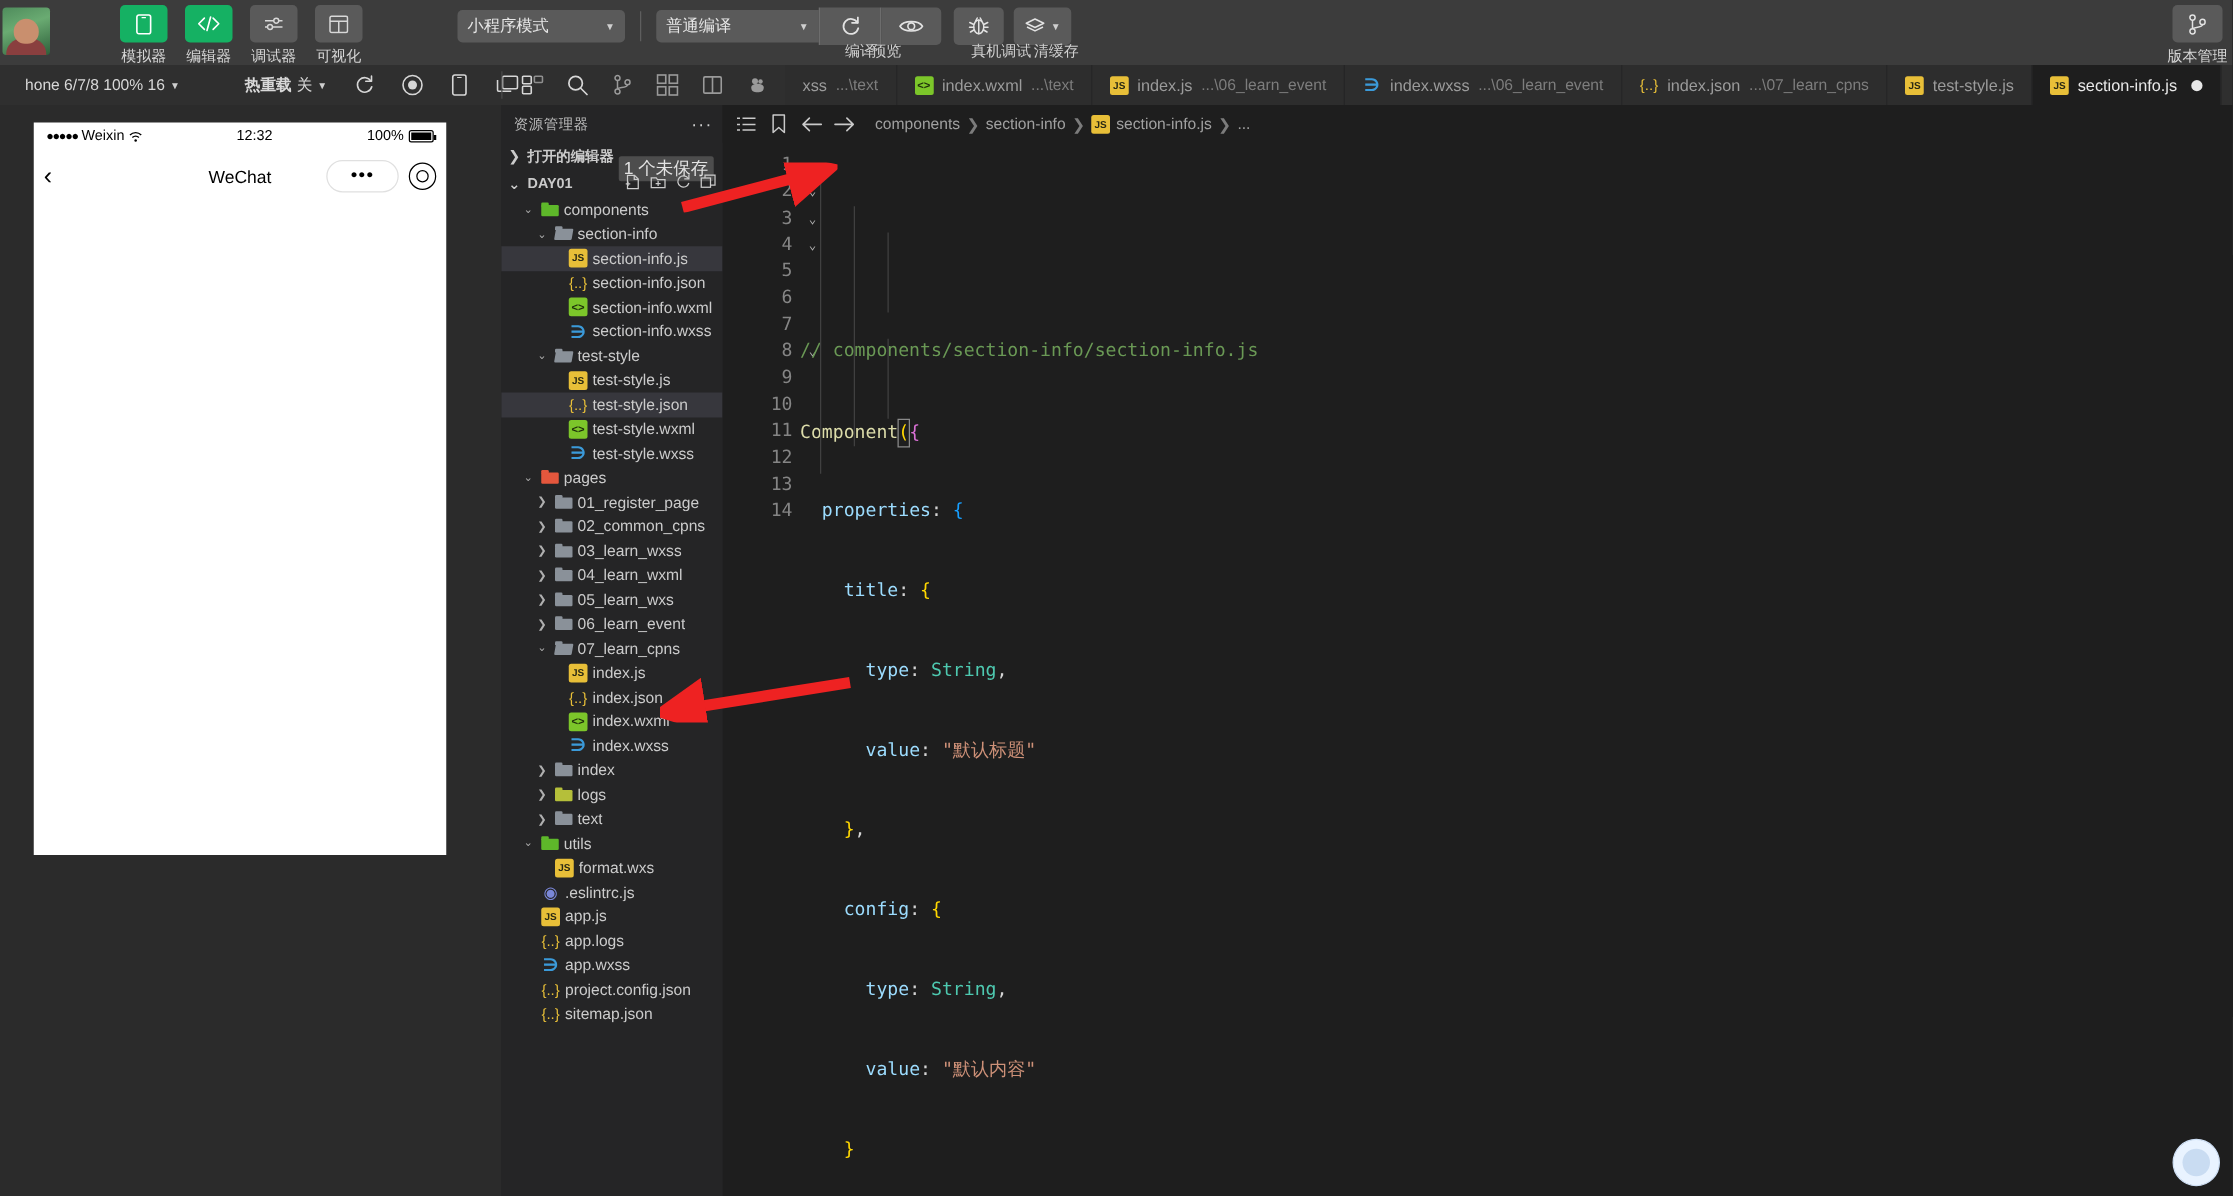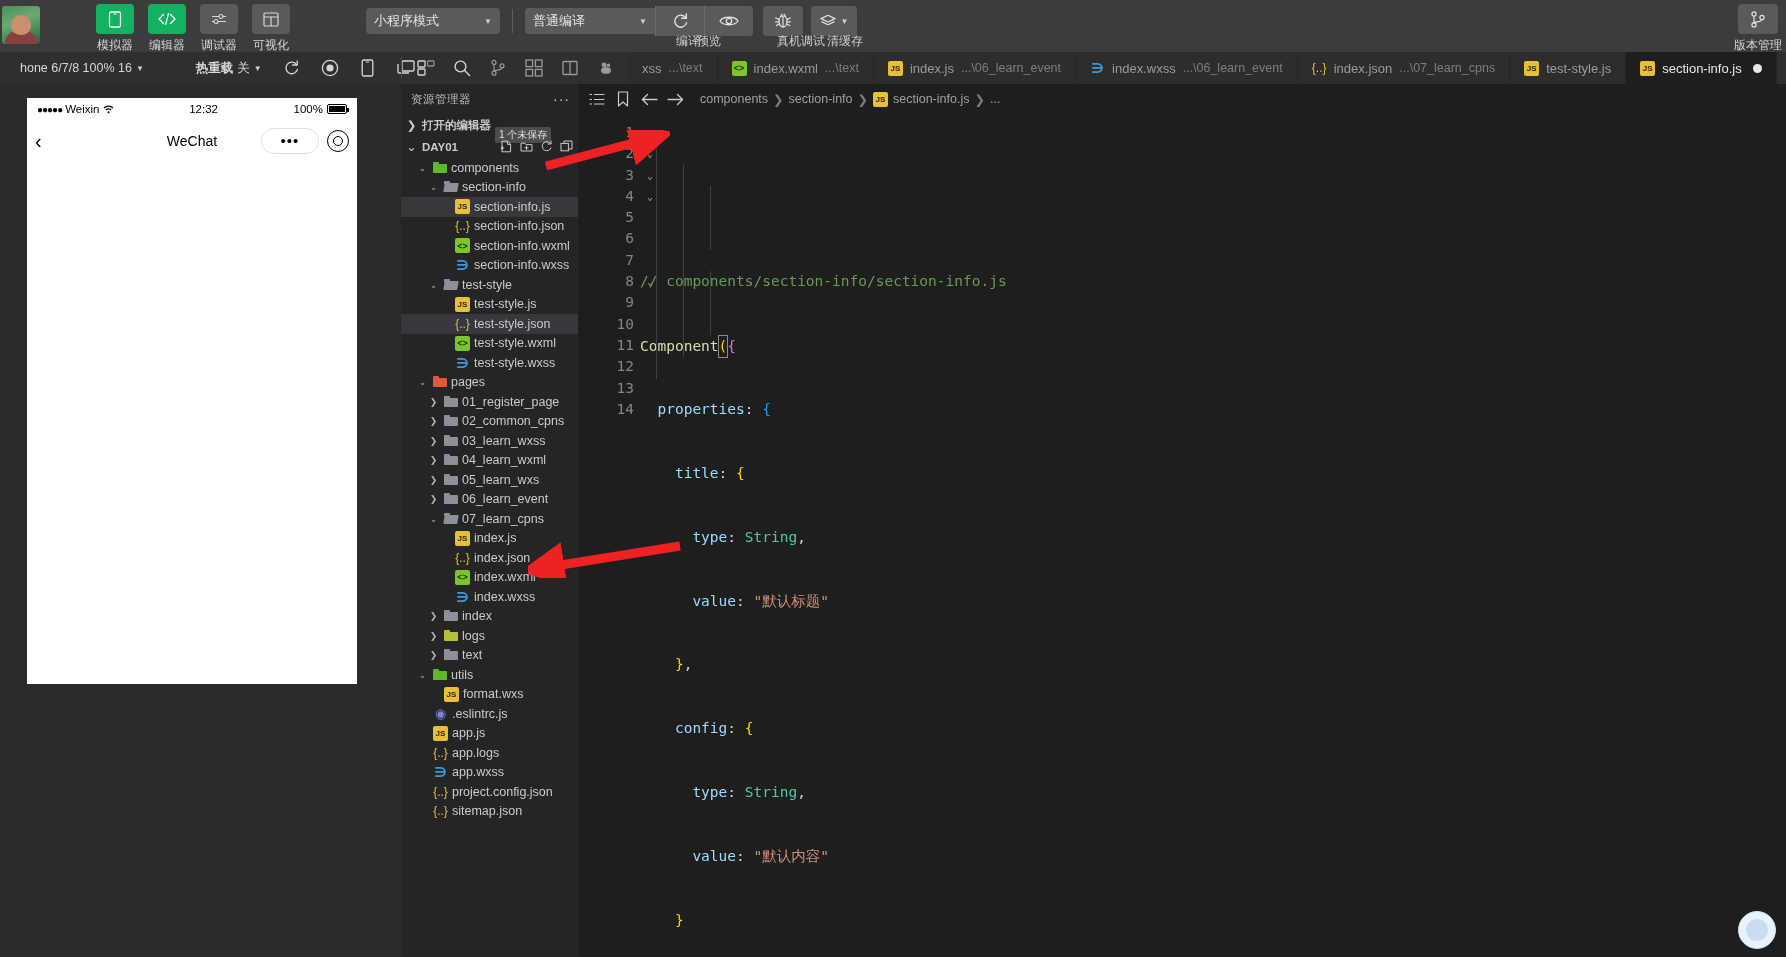--- a/index.html
+++ b/index.html
@@ -144,21 +144,21 @@
               font-size: 12.5px; color: #cbcbcb; }
   .exp-head { height: 30px; display: flex; align-items: center; justify-content: space-between;
               padding: 0 8px 0 10px; font-size: 11.5px; color: #bbbbbb; letter-spacing: .5px; }
   .exp-dots { cursor: pointer; color: #cfcfcf; letter-spacing: 1px; font-size: 14px; line-height: 8px; }
   .exp-row { height: 19.5px; display: flex; align-items: center; gap: 4px; padding-right: 4px;
              white-space: nowrap; cursor: pointer; }
   .exp-row.sel { background: #37373d; }
   .exp-row .tw { width: 13px; flex: 0 0 13px; text-align: center; color: #b0b0b0; font-size: 9px; }
   .exp-row .nm { overflow: hidden; text-overflow: ellipsis; }
   .openeditors { display: flex; align-items: center; gap: 4px; height: 22px; padding-left: 4px; font-weight: bold; font-size: 11.5px; }
-  .unsaved-badge { background: #4d4d4d; color: #e3e3e3; border-radius: 2px; font-size: 10px;
+  .unsaved-badge { background: #4d4d4d; color: #e3e3e3; border-radius: 2px; font-size: 14px;
                    padding: 1px 4px; font-weight: normal; margin-top: 20px; }
   .proj-row { height: 22px; display: flex; align-items: center; gap: 4px; padding-left: 4px;
               font-weight: bold; font-size: 11.5px; }
   .proj-actions { margin-left: auto; display: flex; gap: 7px; padding-right: 5px; }
   .proj-actions span { cursor: pointer; color: #ccc; }
   
   .fo { width: 14px; height: 14px; flex: 0 0 14px; position: relative; display:inline-block; }
   .fo::before { content:""; position:absolute; left:0; top:3px; width:14px; height:9px; border-radius:1px; }
   .fo::after  { content:""; position:absolute; left:0; top:1px; width:6px; height:3px; border-radius:1px 1px 0 0; }
   .fo-grey::before, .fo-grey::after { background:#8a9199; }

